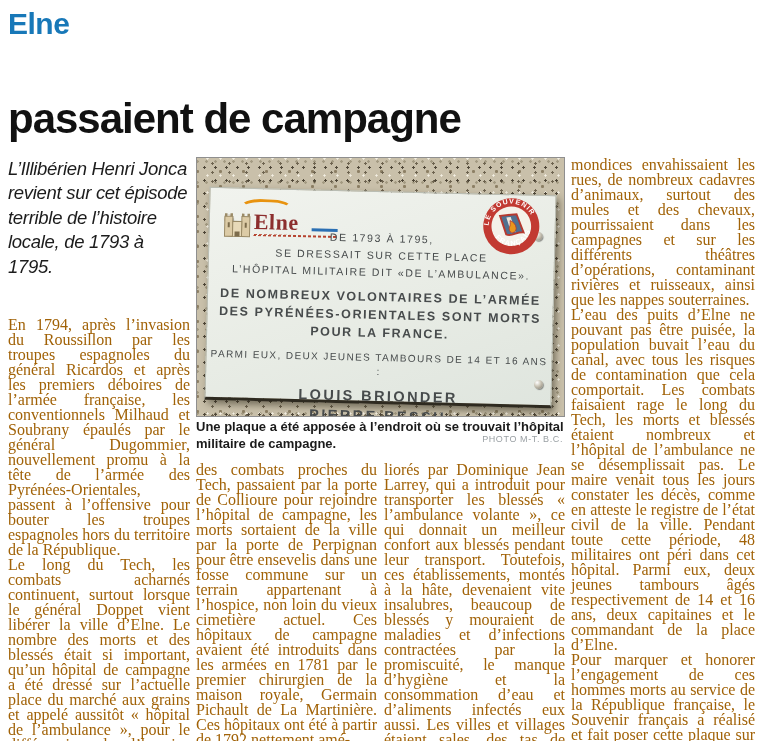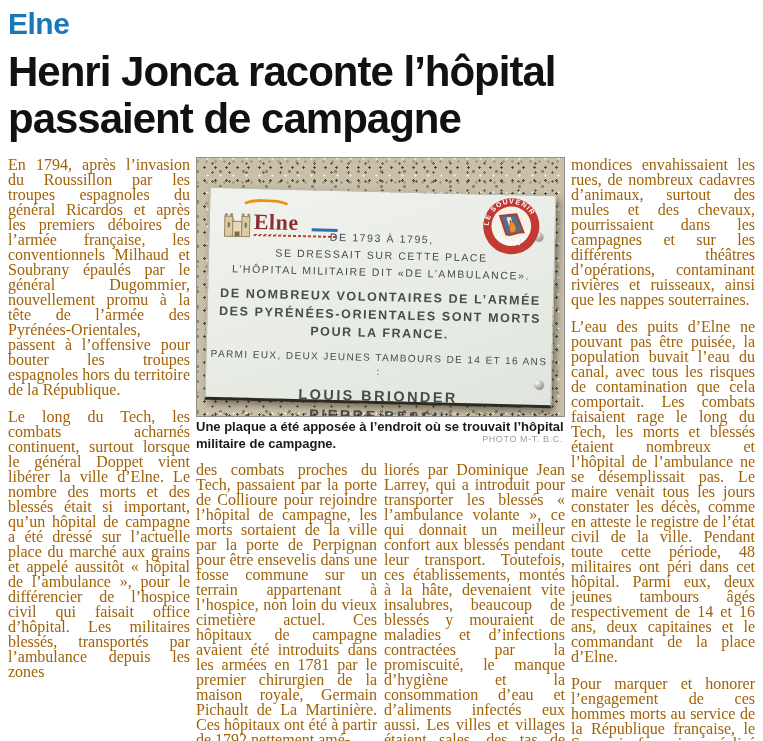--- a/index.html
+++ b/index.html
@@ -46,21 +46,21 @@
   }
   .body-text {
     font-family: "Liberation Serif", serif;
     font-size: 16px;
     line-height: 15px;
     color: #a16207;
     text-align: justify;
     hyphens: auto;
     -webkit-hyphens: auto;
   }
-  .body-text p + p { margin-top: 12px; }
+  .body-text p + p { margin-top: 0; }
 
   
   .photo {
     position: relative;
     width: 369px; height: 260px;
     border: 1px solid #8f8f8f;
     overflow: hidden;
     background-color: #c9c0aa;
     background-image:
       radial-gradient(circle, #4f4738 1px, transparent 1.4px),
@@ -153,26 +153,27 @@
   .mid-cols { display: flex; gap: 7px; }
   .mid-cols > div { width: 181px; flex: 0 0 181px; }
 </style>
 </head>
 <body>
 
 <div class="page">
 
   <div class="kicker">Elne</div>
 
-  <h1 class="headline"><span>Henri Jonca raconte l’hôpital</span><br>
+  <h1 class="headline"><br>
   <span>passaient de campagne</span></h1>
 
   <div class="cols">
 
     <div class="col1">
+      <div class="lead">L’Illibérien Henri Jonca revient sur cet épisode terrible de l’histoire locale, de 1793 à 1795.</div>
       <div class="body-text">
         <p>En 1794, après l’invasion du Roussillon par les troupes espagnoles du général Ricardos et après les premiers déboires de l’armée française, les conventionnels Milhaud et Soubrany épaulés par le général Dugommier, nouvellement promu à la tête de l’armée des Pyrénées-Orientales, passent à l’offensive pour bouter les troupes espagnoles hors du territoire de la République.</p>
         <p>Le long du Tech, les combats acharnés continuent, surtout lorsque le général Doppet vient libérer la ville d’Elne. Le nombre des morts et des blessés était si important, qu’un hôpital de campagne a été dressé sur l’actuelle place du marché aux grains et appelé aussitôt « hôpital de l’ambulance », pour le différencier de l’hospice civil qui faisait office d’hôpital. Les militaires blessés, transportés par l’ambulance depuis les zones</p>
       </div>
     </div>
 
     <div class="mid">
 
       <div class="photo">
         <div class="plaque">

